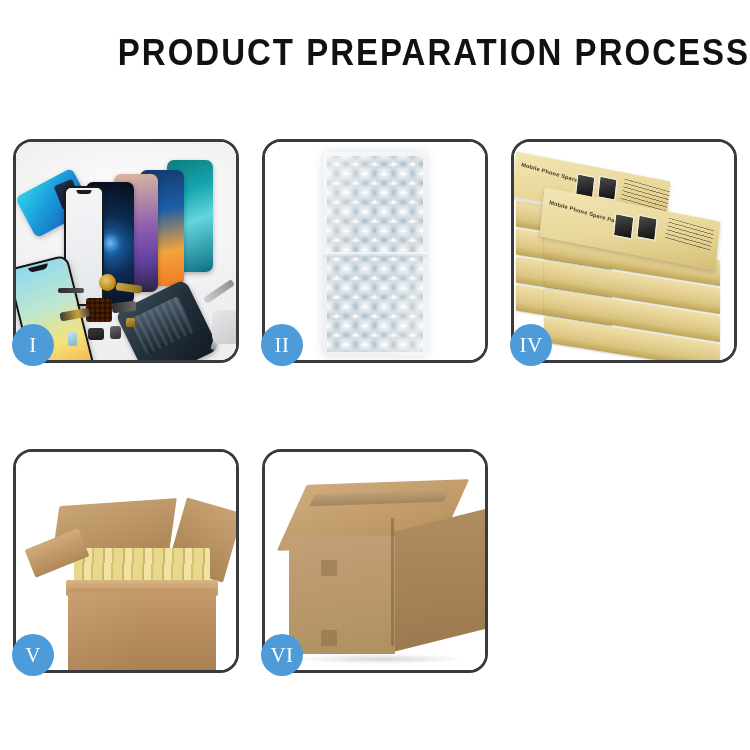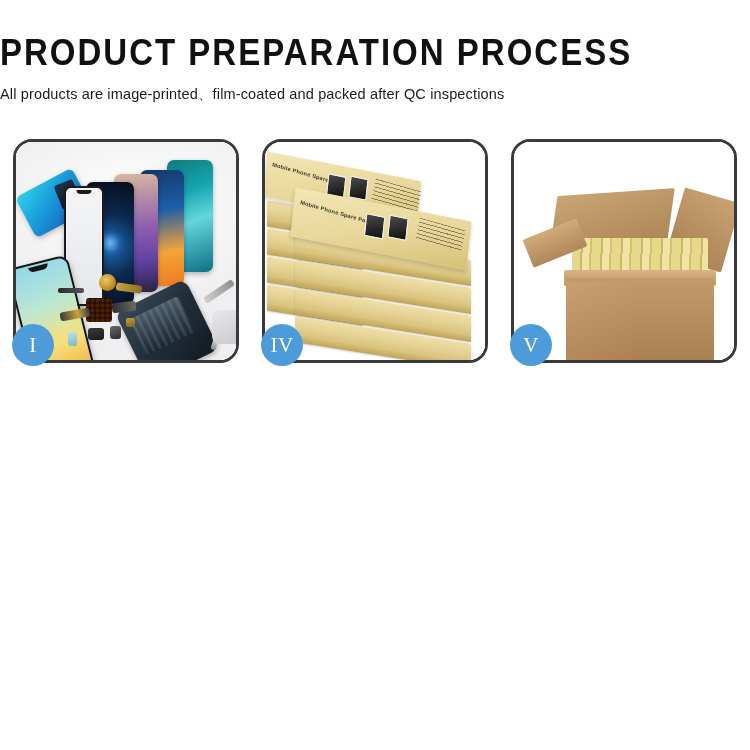--- a/index.html
+++ b/index.html
@@ -10,22 +10,23 @@
   body {
     width: 750px;
     height: 750px;
     overflow: hidden;
     font-family: "Liberation Sans", sans-serif;
     position: relative;
   }
 
   
   .header {
-    text-align: left;
+    text-align: right;
     padding-top: 34px;
+    padding-left: 22px;
   }
   .page-title {
     font-family: "Liberation Sans", sans-serif;
     font-size: 33px;
     font-weight: 700;
     letter-spacing: 2.0px;
     color: #111111;
     line-height: 1.05;
     transform: scaleY(1.12);
     transform-origin: center top;
@@ -386,21 +387,20 @@
   .s-shadow {
     position:absolute; left:30px; bottom:6px; width:172px; height:10px;
     background:radial-gradient(ellipse at center, rgba(0,0,0,.16), rgba(0,0,0,0) 70%);
   }
 </style>
 </head>
 <body>
 
 <div class="header">
   <div class="page-title">PRODUCT PREPARATION PROCESS</div>
-  <div class="page-subtitle">All products are image-printed、film-coated and packed after QC inspections</div>
 </div>
 
 <div class="grid">
 
   <div class="panel">
     <div class="panel-inner">
       <div class="scene-parts">
         <div class="bg-soft"></div>
         <div class="blue-sheet"></div>
         <div class="ph p5"></div>
@@ -422,20 +422,33 @@
         <div class="cmp btn2"></div>
         <div class="cmp scr1"></div>
         <div class="cmp scr2"></div>
         <div class="cmp tool"></div>
         <div class="cmp hand"></div>
       </div>
     </div>
     <div class="badge">I</div>
   </div>
 
+  <div class="panel">
+    <div class="panel-inner">
+      <div class="scene-bubble">
+        <div class="pouch">
+          <div class="bubbles"></div>
+          <div class="bubbles offset"></div>
+          <div class="pouch-seam"></div>
+          <div class="pouch-sheen"></div>
+        </div>
+      </div>
+    </div>
+    <div class="badge">II</div>
+  </div>
 
 
   <div class="panel">
     <div class="panel-inner">
       <div class="scene-stack">
 
         <div class="sbox" style="left:2px;  top:66px;  width:96px; height:26px; transform:skewY(9deg);">
             <div class="edge"></div>
           </div>
         <div class="sbox" style="left:2px;  top:94px;  width:96px; height:26px; transform:skewY(9deg);">
@@ -489,14 +502,29 @@
         <div class="c-goods"></div>
         <div class="c-flap-left"></div>
         <div class="c-rim"></div>
         <div class="c-body"></div>
         <div class="c-front-left"></div>
       </div>
     </div>
     <div class="badge">V</div>
   </div>
 
+  <div class="panel">
+    <div class="panel-inner">
+      <div class="scene-sealed">
+        <div class="s-top"></div>
+        <div class="s-tape"></div>
+        <div class="s-right"></div>
+        <div class="s-left"></div>
+        <div class="s-seam"></div>
+        <div class="s-tab1"></div>
+        <div class="s-tab2"></div>
+        <div class="s-shadow"></div>
+      </div>
+    </div>
+    <div class="badge">VI</div>
+  </div>
 
 </div>
 
 </body></html>

